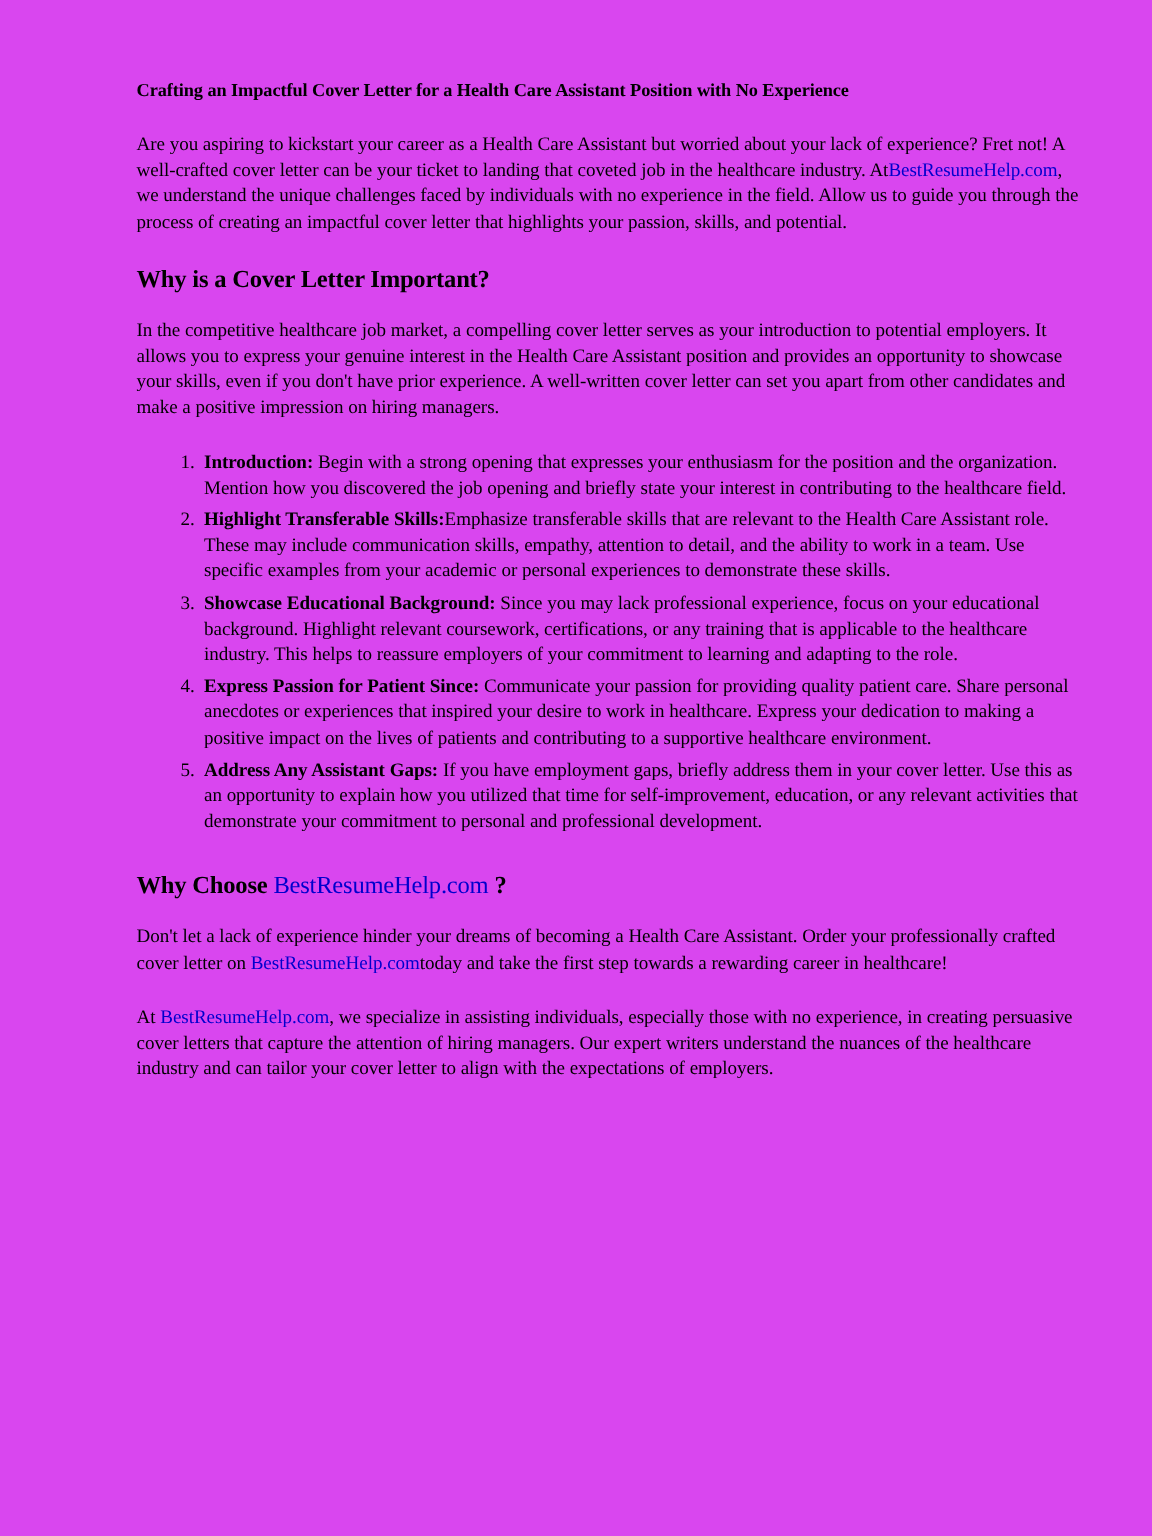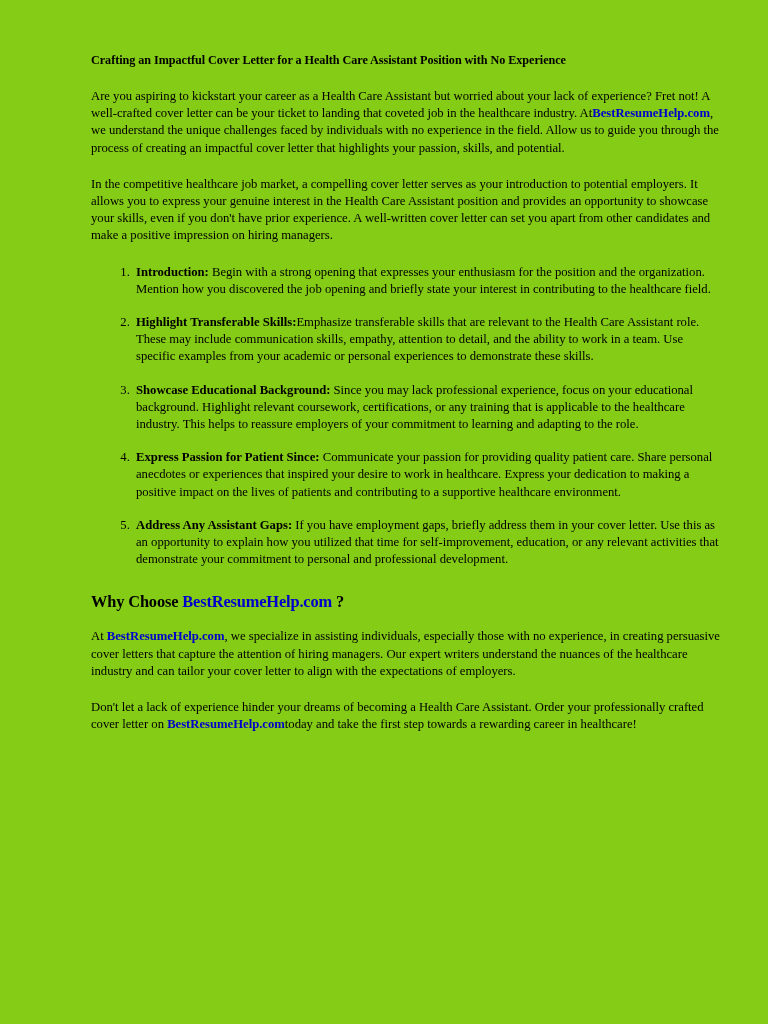--- a/index.html
+++ b/index.html
@@ -15,21 +15,21 @@
     font-family: "Liberation Serif", "DejaVu Serif", serif;
     color: #000000;
     -webkit-font-smoothing: antialiased;
   }
   .page {
     position: relative;
     width: 768px;
     height: 1024px;
     box-sizing: border-box;
     padding: 52px 48px 0 91px;
-    background: #84cc16;
+    background: #d946ef;
   }
   .content {
     width: 630px;
   }
 
   
   .doc-title {
     font-size: 12.2px;
     font-weight: bold;
     line-height: 16px;
@@ -55,38 +55,38 @@
     text-align: left;
     letter-spacing: -0.02px;
   }
   p.body-text:last-child {
     margin-bottom: 0;
   }
 
   
   .brand-link {
     color: #0000cd;
-    font-weight: bold;
+    font-weight: normal;
     text-decoration: none;
     cursor: pointer;
   }
   h2 .brand-link {
     font-size: 16.4px;
   }
 
   
   ol.key-elements {
     margin: 0 0 24px 0;
     padding: 0 0 0 42px;
     list-style-type: decimal;
     font-size: 12.7px;
     line-height: 17.2px;
   }
   ol.key-elements > li {
-    margin: 16px 0 0 0;
+    margin: 4px 0 0 0;
     padding-left: 3px;
     letter-spacing: -0.02px;
   }
   ol.key-elements > li::marker {
     font-weight: normal;
   }
   .li-term {
     font-weight: bold;
   }
 </style>
@@ -95,20 +95,21 @@
 
 <div class="page">
   <div class="content">
 
     <div class="doc-title">Crafting an Impactful Cover Letter for a Health Care Assistant Position with No Experience</div>
 
     <p class="body-text">
       <span>Are you aspiring to kickstart your career as a Health Care Assistant but worried about your lack of experience? Fret not! A well-crafted cover letter can be your ticket to landing that coveted job in the healthcare industry. At</span><span class="brand-link">BestResumeHelp.com</span><span>, we understand the unique challenges faced by individuals with no experience in the field. Allow us to guide you through the process of creating an impactful cover letter that highlights your passion, skills, and potential.</span>
     </p>
 
+    <h2 class="section-heading">Why is a Cover Letter Important?</h2>
 
     <p class="body-text">In the competitive healthcare job market, a compelling cover letter serves as your introduction to potential employers. It allows you to express your genuine interest in the Health Care Assistant position and provides an opportunity to showcase your skills, even if you don't have prior experience. A well-written cover letter can set you apart from other candidates and make a positive impression on hiring managers.</p>
 
 
     <ol class="key-elements">
       <li>
         <span class="li-term">Introduction:</span><span> Begin with a strong opening that expresses your enthusiasm for the position and the organization. Mention how you discovered the job opening and briefly state your interest in contributing to the healthcare field.</span>
       </li>
       <li>
         <span class="li-term">Highlight Transferable Skills:</span><span>Emphasize transferable skills that are relevant to the Health Care Assistant role. These may include communication skills, empathy, attention to detail, and the ability to work in a team. Use specific examples from your academic or personal experiences to demonstrate these skills.</span>
@@ -122,21 +123,21 @@
       <li>
         <span class="li-term">Address Any Assistant Gaps:</span><span> If you have employment gaps, briefly address them in your cover letter. Use this as an opportunity to explain how you utilized that time for self-improvement, education, or any relevant activities that demonstrate your commitment to personal and professional development.</span>
       </li>
     </ol>
 
     <h2 class="section-heading">
       <span>Why Choose </span><span class="brand-link">BestResumeHelp.com</span><span> ?</span>
     </h2>
 
     <p class="body-text">
-      <span>At </span><span class="brand-link">BestResumeHelp.com</span><span>, we specialize in assisting individuals, especially those with no experience, in creating persuasive cover letters that capture the attention of hiring managers. Our expert writers understand the nuances of the healthcare industry and can tailor your cover letter to align with the expectations of employers.</span>
+      <span>Don't let a lack of experience hinder your dreams of becoming a Health Care Assistant. Order your professionally crafted cover letter on </span><span class="brand-link">BestResumeHelp.com</span><span>today and take the first step towards a rewarding career in healthcare!</span>
     </p>
 
     <p class="body-text">
-      <span>Don't let a lack of experience hinder your dreams of becoming a Health Care Assistant. Order your professionally crafted cover letter on </span><span class="brand-link">BestResumeHelp.com</span><span>today and take the first step towards a rewarding career in healthcare!</span>
+      <span>At </span><span class="brand-link">BestResumeHelp.com</span><span>, we specialize in assisting individuals, especially those with no experience, in creating persuasive cover letters that capture the attention of hiring managers. Our expert writers understand the nuances of the healthcare industry and can tailor your cover letter to align with the expectations of employers.</span>
     </p>
 
   </div>
 </div>
 
 </body></html>

